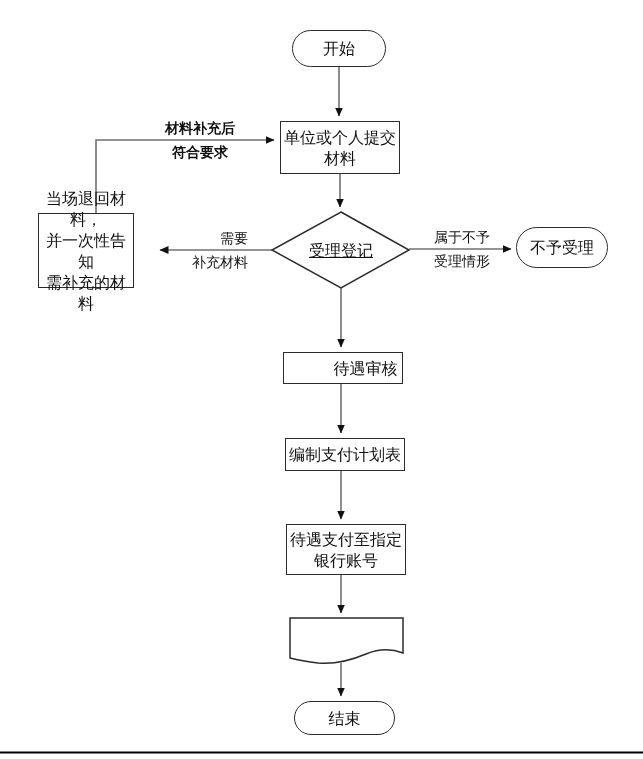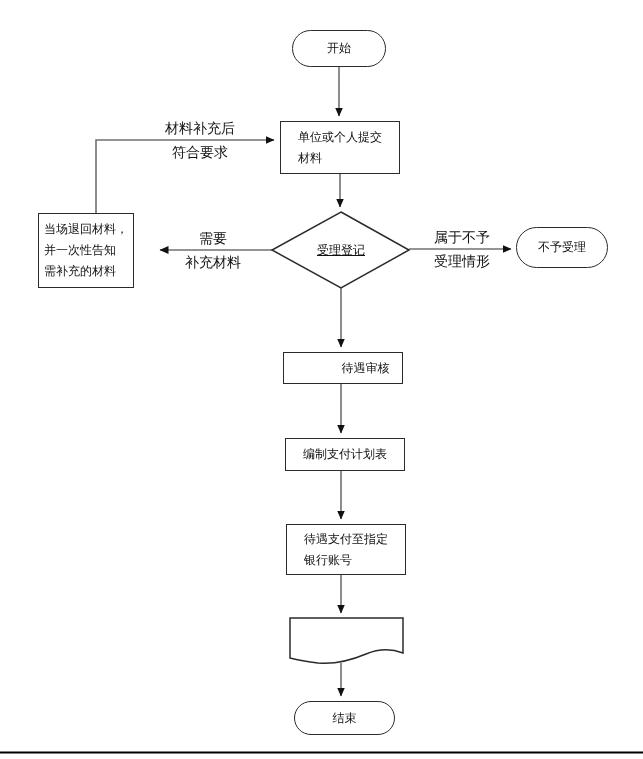--- a/index.html
+++ b/index.html
@@ -18,22 +18,22 @@
     width: 643px; height: 759px;
   }
   .node {
     position: absolute;
     box-sizing: border-box;
     background: #ffffff;
     border: 1.5px solid #2b2b2b;
     display: flex;
     align-items: center;
     justify-content: center;
-    text-align: left;
-    font-size: 12px;
+    text-align: center;
+    font-size: 16px;
     line-height: 21px;
     white-space: pre-line;
   }
   .stadium { border-radius: 999px; }
   .node--start  { left: 292px; top: 30px;  width: 94px;  height: 37px; }
   .node--submit { left: 280px; top: 121px; width: 120px; height: 53px; }
   .node--return { left: 38px;  top: 213px; width: 96px; height: 75px; }
   .node--reject { left: 516px; top: 227px; width: 92px;  height: 41px; }
   .node--review { left: 283px; top: 352px; width: 120px; height: 32px; padding-left: 45px; }
   .node--plan   { left: 285px; top: 438px; width: 120px; height: 33px; }
@@ -48,22 +48,22 @@
     border: none; background: transparent;
   }
   .edge-label {
     position: absolute;
     text-align: center;
     font-size: 14px;
     line-height: 24px;
     white-space: pre-line;
     background: transparent;
   }
-  .edge-label--resubmit   { left: 148px; top: 116px; width: 104px; }
-  .edge-label--need       { left: 163px; top: 226px; width: 100px; }
+  .edge-label--resubmit   { left: 148px; top: 116px; width: 104px; font-weight: bold; }
+  .edge-label--need       { left: 148px; top: 226px; width: 100px; text-align: right; }
   .edge-label--notaccept  { left: 410px; top: 225px; width: 104px; }
 </style>
 </head>
 <body>
 
 <div class="canvas">
 
   <svg class="wires" viewBox="0 0 643 759" xmlns="http://www.w3.org/2000/svg">
     <defs>
       <marker id="arrow" markerUnits="userSpaceOnUse" markerWidth="11" markerHeight="10" refX="8.5" refY="4" orient="auto">

